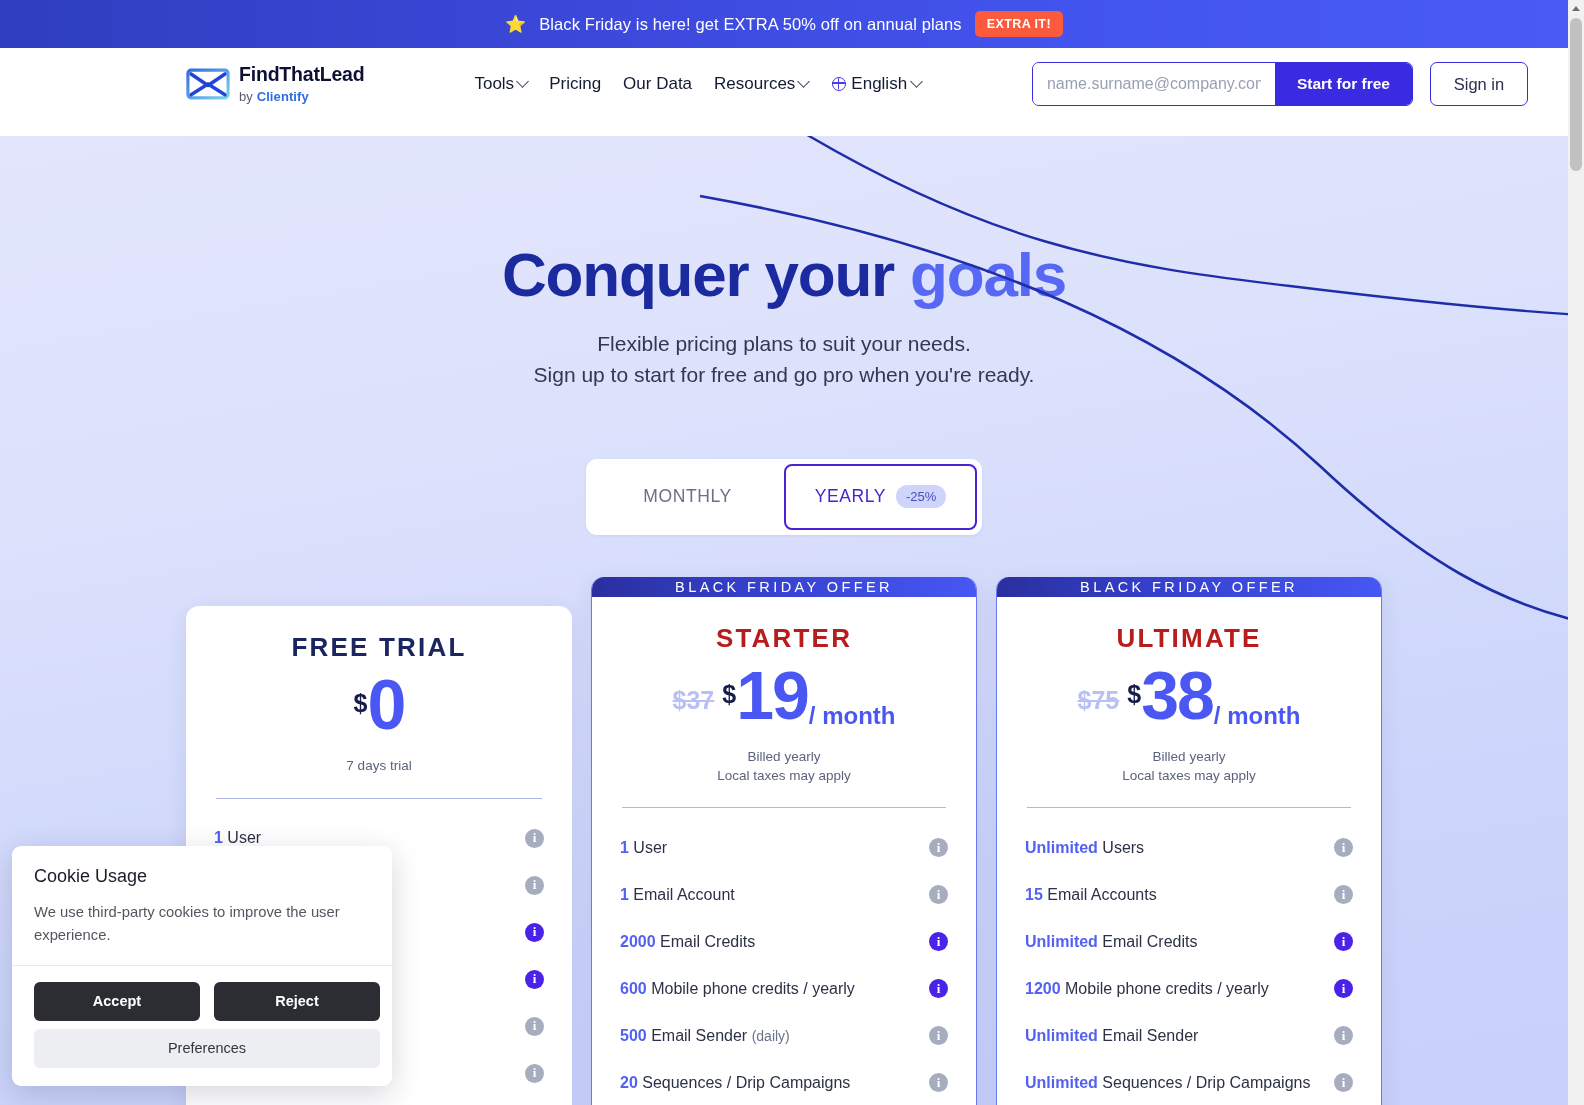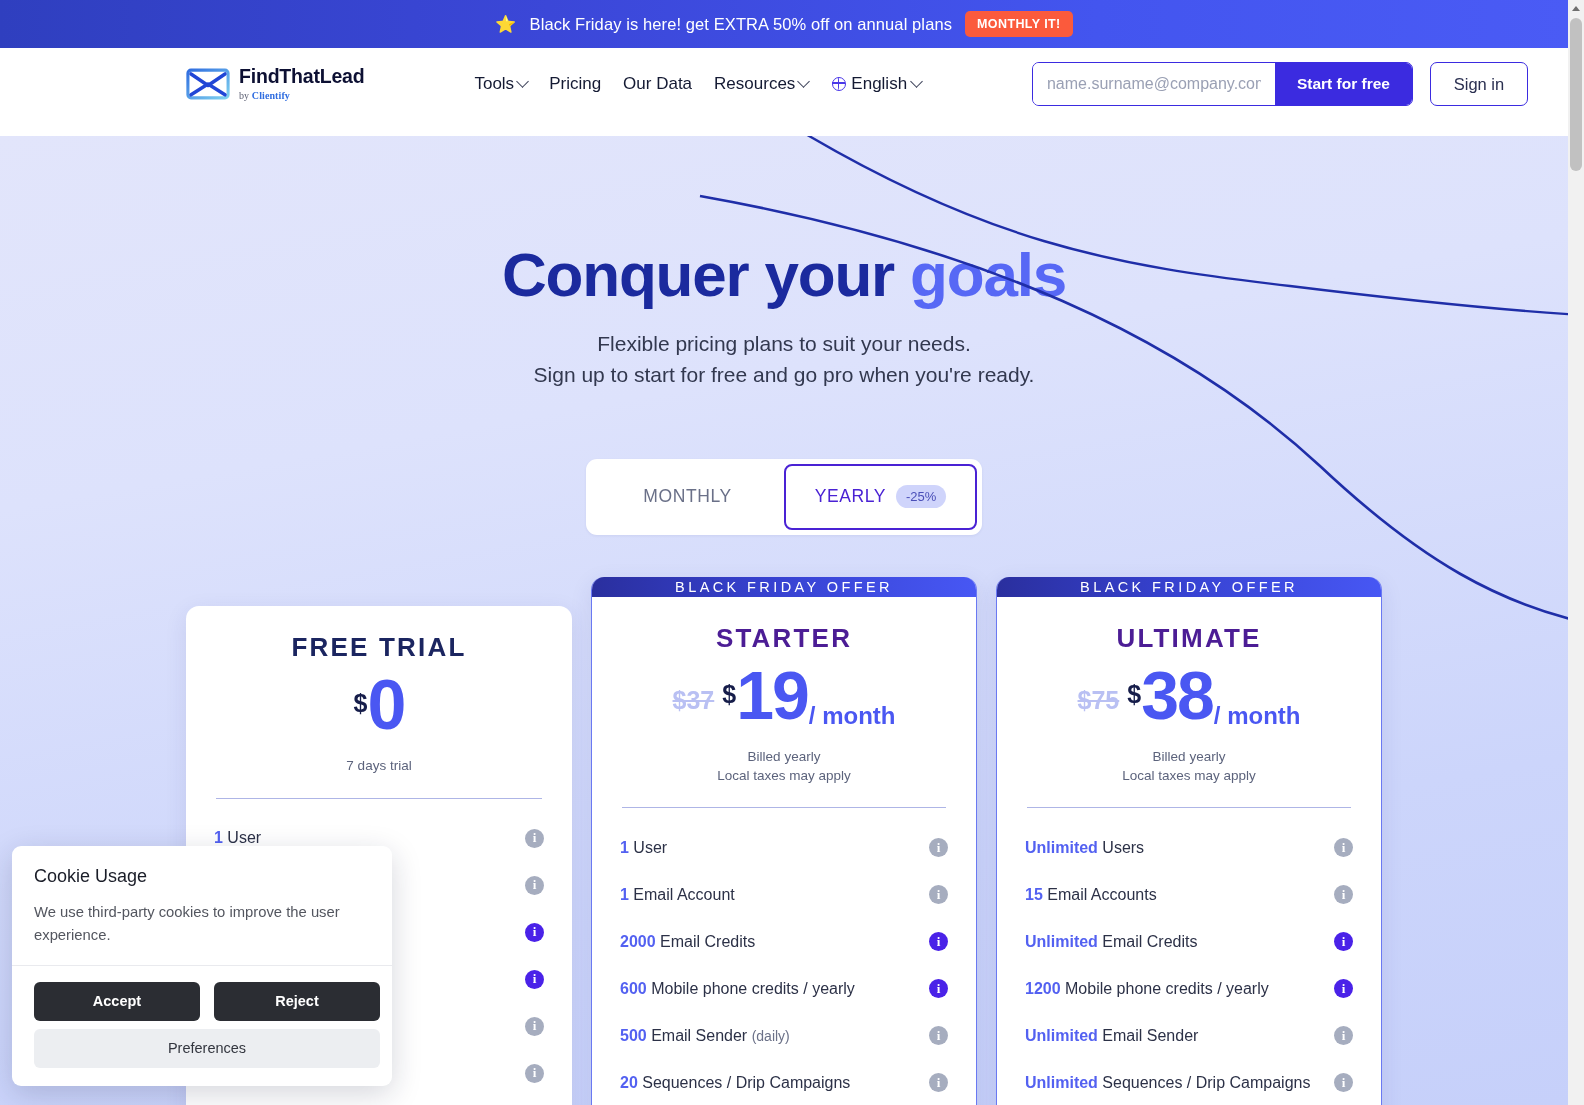--- a/index.html
+++ b/index.html
@@ -54,21 +54,21 @@
     padding: 0 40px 16px 186px;
     z-index: 30;
   }
   .logo { display: flex; align-items: center; gap: 9px; cursor: pointer; }
   .logo-mark { width: 44px; height: 34px; flex: 0 0 auto; }
   .logo-words { display: flex; flex-direction: column; line-height: 1; }
   .logo-name {
     font-size: 19.5px; font-weight: 700; color: #0d1033; letter-spacing: -.2px;
   }
   .logo-sub {
-    font-size: 10px; color: #5b5f72; margin-top: 5px; letter-spacing: .1px; font-family: Liberation Serif, serif;
+    font-size: 13px; color: #5b5f72; margin-top: 5px; letter-spacing: .1px;
   }
   .logo-sub b { color: #2f6de0; font-weight: 700; }
 
   .main-nav {
     display: flex; align-items: center; gap: 22px;
     margin-left: 110px;
   }
   .nav-item {
     display: inline-flex; align-items: center; gap: 4px;
     font-size: 17px; color: #141a33; cursor: pointer; white-space: nowrap;
@@ -189,21 +189,21 @@
     display: flex; align-items: center; justify-content: center;
     font-size: 14.5px; letter-spacing: 3.4px; font-weight: 500;
   }
 
   .card-body { padding: 26px 28px 0 28px; }
   .plan-name {
     text-align: center; font-weight: 700;
     letter-spacing: 2.2px; font-size: 26px;
   }
   .plan-name.dark { color: #1b2560; }
-  .plan-name.blue { color: #4c1d95; }
+  .plan-name.blue { color: #b91c1c; }
 
   .price-row {
     display: flex; align-items: flex-start; justify-content: center;
     margin-top: 10px; height: 78px;
   }
   .price-old {
     color: #b9c0f3; font-size: 25px; font-weight: 700;
     text-decoration: line-through; align-self: flex-start;
     margin-top: 22px; margin-right: 8px;
   }
@@ -305,21 +305,21 @@
 </style>
 </head>
 <body>
 
 <div id="viewport">
 <div id="page">
 
   <div class="promo-banner">
     <span class="promo-star">⭐</span>
     <span class="promo-text">Black Friday is here! get EXTRA 50% off on annual plans</span>
-    <button class="promo-btn">MONTHLY IT!</button>
+    <button class="promo-btn">EXTRA IT!</button>
   </div>
 
   <header class="site-header">
     <a class="logo">
       <span class="logo-mark">
         <svg viewBox="0 0 56 44" width="44" height="34">
           <defs>
             <linearGradient id="lg" x1="0" y1="0" x2="1" y2="1">
               <stop offset="0%" stop-color="#2f6de0"></stop>
               <stop offset="100%" stop-color="#7fd2ef"></stop>

